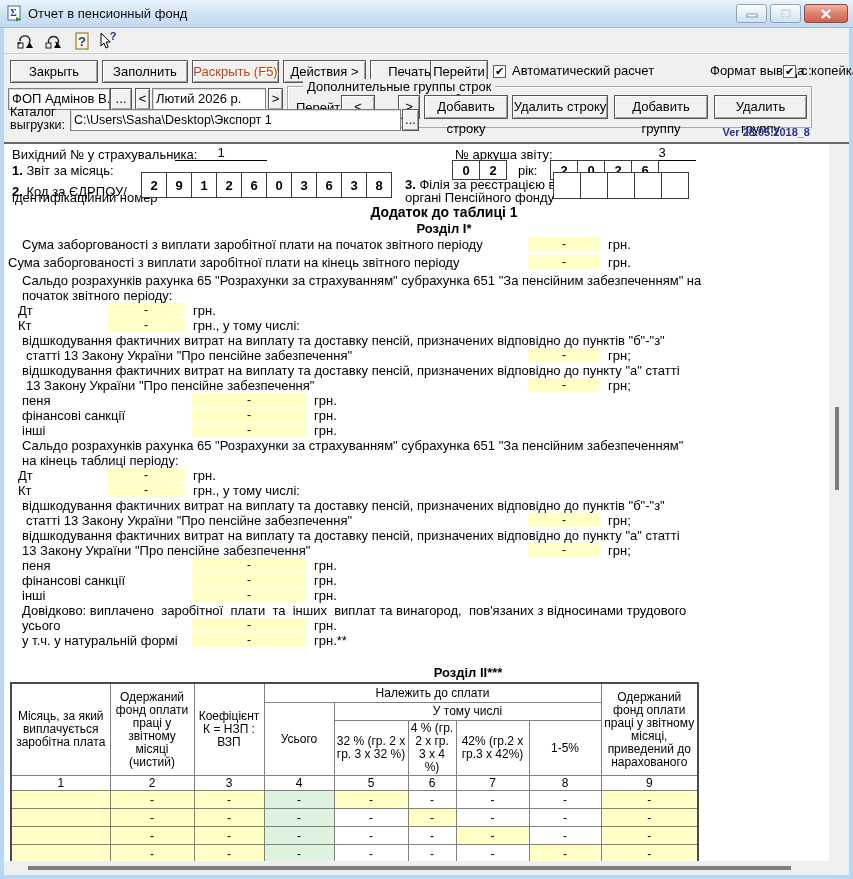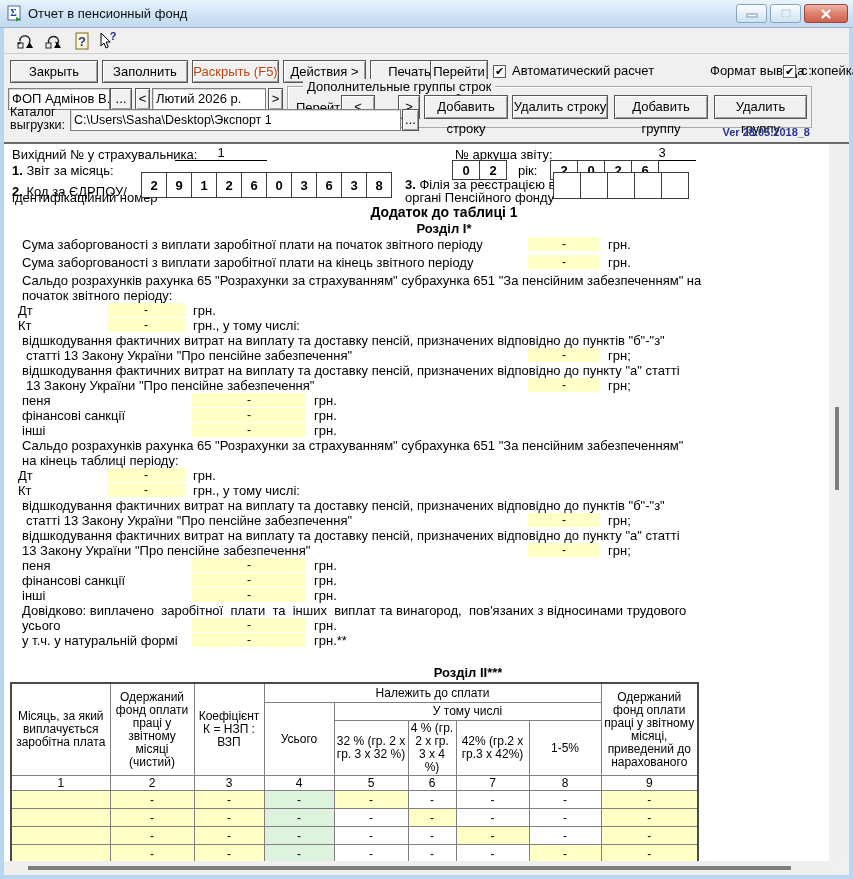--- a/index.html
+++ b/index.html
@@ -211,21 +211,21 @@
       <div class="doc-title">Додаток до таблиці 1</div>
       <div class="doc-sec1">Розділ I*</div>
 
       <div id="doc-lines">
           <div class="dline mb">
             <span class="lbl" style="left: 18px;">Сума заборгованості з виплати заробітної плати на початок звітного періоду</span>
             <span class="fld" style="left: 524px; width: 72px;">-</span>
             <span class="suf" style="left: 604px;">грн.</span>
           </div>
           <div class="dline mb">
-            <span class="lbl" style="left: 18px;">Сума заборгованості з виплати заробітної плати на кінець звітного періоду</span>
+            <span class="lbl" style="left: 4px;">Сума заборгованості з виплати заробітної плати на кінець звітного періоду</span>
             <span class="fld" style="left: 524px; width: 72px;">-</span>
             <span class="suf" style="left: 604px;">грн.</span>
           </div>
           <div class="dline">
             <span class="lbl" style="left: 18px;">Сальдо розрахунків рахунка 65 "Розрахунки за страхуванням" субрахунка 651 "За пенсійним забезпеченням" на</span>
           </div>
           <div class="dline">
             <span class="lbl" style="left: 18px;">початок звітного періоду:</span>
           </div>
           <div class="dline">

